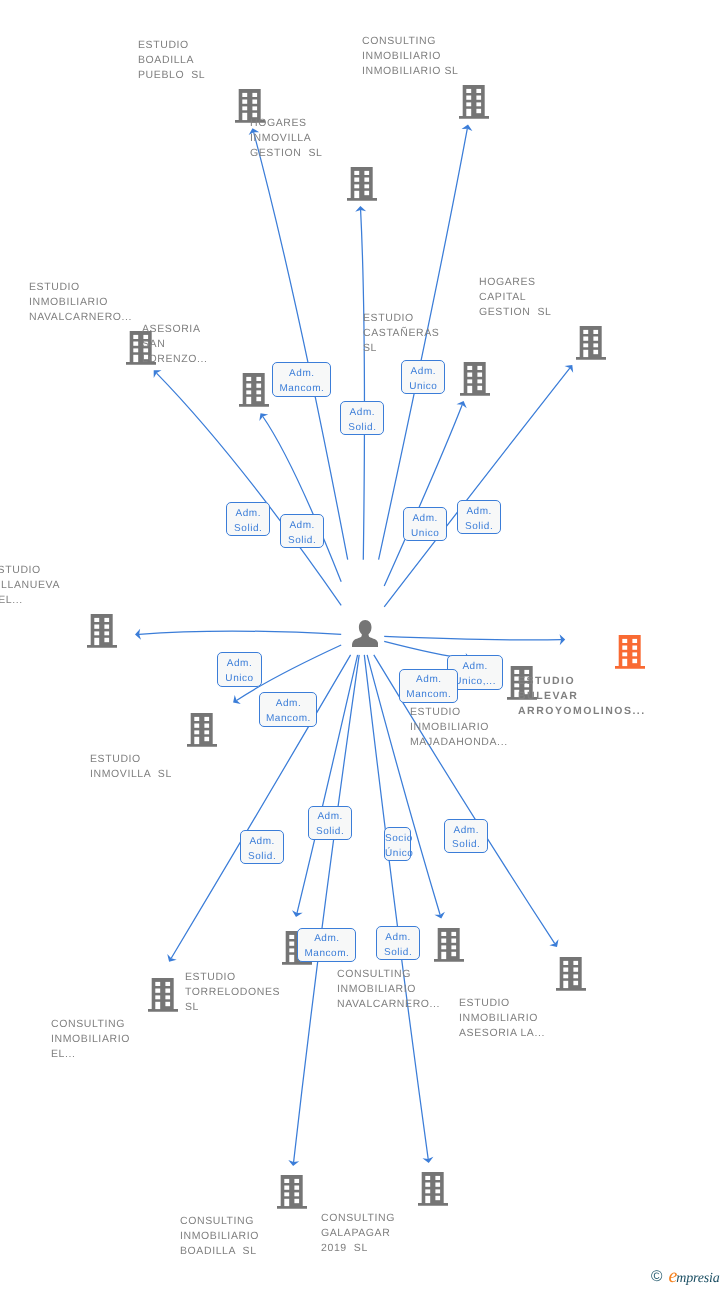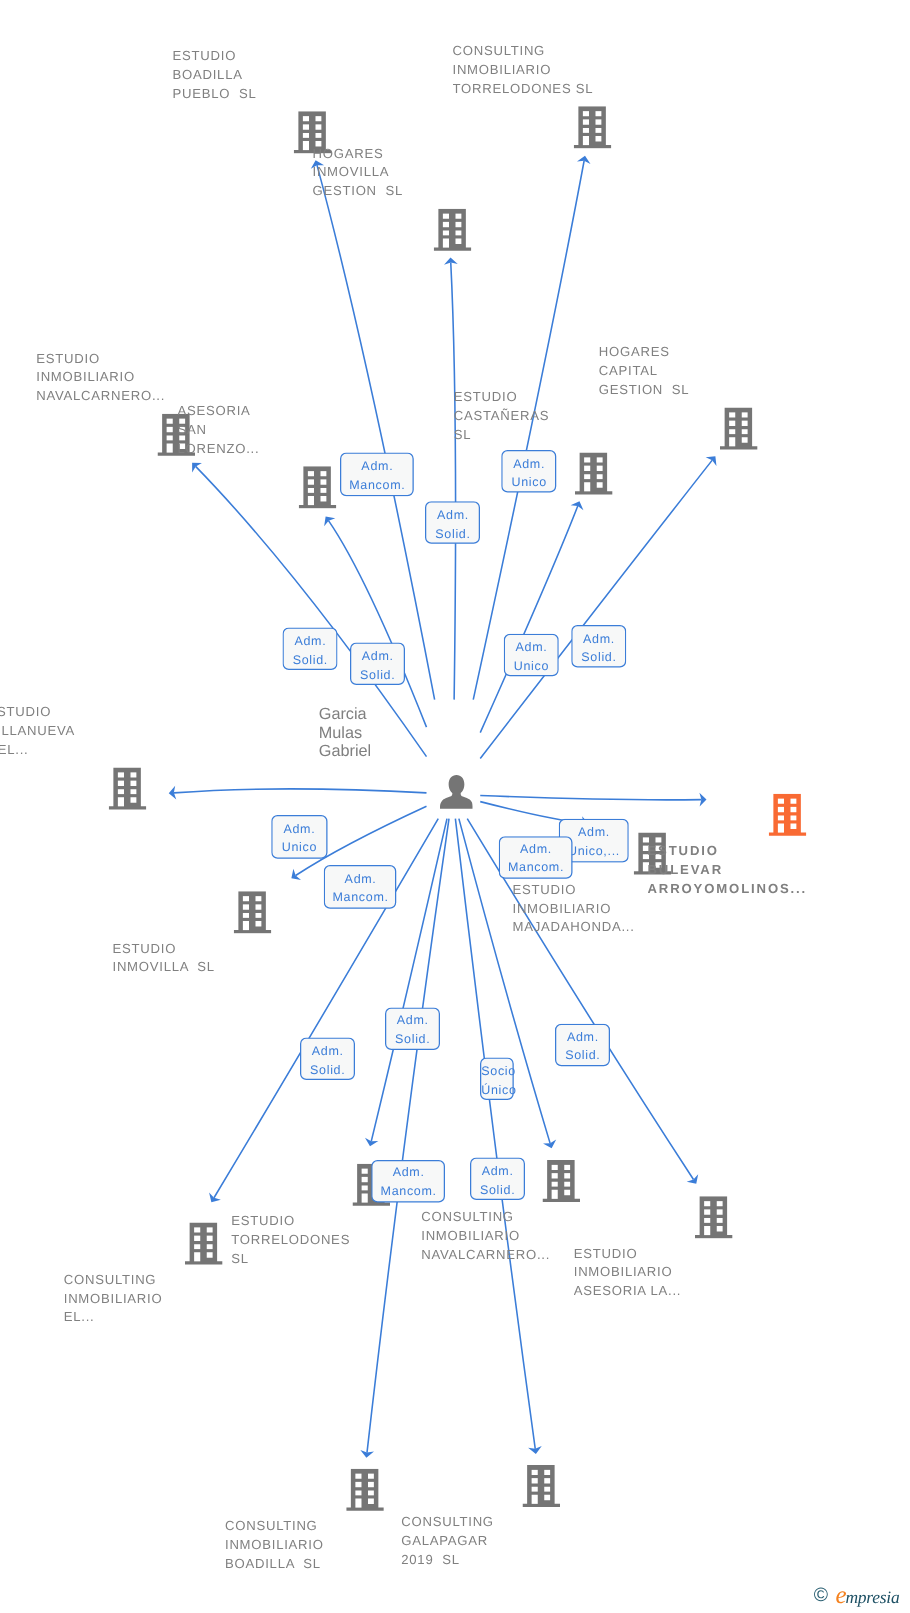--- a/index.html
+++ b/index.html
@@ -139,21 +139,21 @@
           <rect x="17.4" y="10.5" width="4.7" height="4.3"></rect>
           <rect x="7.3" y="17.4" width="4.9" height="3.9"></rect>
           <rect x="17.4" y="17.4" width="4.7" height="3.9"></rect>
           <rect x="7.3" y="23.8" width="4.9" height="7.3"></rect>
           <rect x="17.4" y="23.8" width="4.7" height="4.4"></rect>
         </g>
       </svg></span>
     <span class="nlabel" style="left:361.8px;top:33.6px;width:220px">
       <span class="ln">CONSULTING</span>
       <span class="ln">INMOBILIARIO</span>
-      <span class="ln">TORRELODONES SL</span>
+      <span class="ln">INMOBILIARIO SL</span>
     </span>
   </div>
 <div class="node">
     <span class="icon" style="left:346.9px;top:167.2px"><svg viewBox="0 0 30.1 33.7" width="30.1" height="33.7">
         <path fill="currentColor" d="M3.7 0 H25.7 V31.1 H3.7 Z M0 31.1 H30.1 V33.7 H0 Z"></path>
         <g fill="#ffffff">
           <rect x="7.3" y="3.9" width="4.9" height="4.1"></rect>
           <rect x="17.4" y="3.9" width="4.7" height="4.1"></rect>
           <rect x="7.3" y="10.5" width="4.9" height="4.3"></rect>
           <rect x="17.4" y="10.5" width="4.7" height="4.3"></rect>
@@ -445,25 +445,20 @@
     <span class="nlabel" style="left:320.8px;top:1210.6px;width:220px">
       <span class="ln">CONSULTING</span>
       <span class="ln">GALAPAGAR</span>
       <span class="ln">2019  SL</span>
     </span>
   </div>
 <div class="node">
     <span class="icon person" style="left:351.5px;top:619.5px"><svg viewBox="0 0 26.4 27.3" width="26.4" height="27.3">
         <path fill="currentColor" d="M13.2 0 C9.5 0 6.9 2.9 6.9 7.3 C6.9 11.7 9.5 15.6 13.2 15.6 C16.9 15.6 19.5 11.7 19.5 7.3 C19.5 2.9 16.9 0 13.2 0 Z M9.8 13.9 C9.8 13.9 10.0 15.8 9.3 16.7 C8.5 17.6 3.7 18.6 2.2 20.0 C0.8 21.4 0 23.2 0 25.2 L0 27.3 L26.4 27.3 L26.4 25.2 C26.4 23.2 25.6 21.4 24.2 20.0 C22.7 18.6 17.9 17.6 17.1 16.7 C16.4 15.8 16.6 13.9 16.6 13.9 Z"></path>
       </svg></span>
-    <span class="plabel" style="left:254.7px;top:562.5px;width:220px">
-      <span class="ln">Garcia</span>
-      <span class="ln">Mulas</span>
-      <span class="ln">Gabriel</span>
-    </span>
   </div>
 <div class="elabel" style="left:271.7px;top:326.0px;width:59.2px;height:34.6px">
     <span class="el">Adm.</span>
     <span class="el">Mancom.</span>
   </div>
 <div class="elabel" style="left:339.8px;top:364.8px;width:44.2px;height:34.4px">
     <span class="el">Adm.</span>
     <span class="el">Solid.</span>
   </div>
 <div class="elabel" style="left:400.5px;top:324.0px;width:44.1px;height:34.2px">
@@ -503,21 +498,21 @@
     <span class="el">Mancom.</span>
   </div>
 <div class="elabel" style="left:240.0px;top:793.6px;width:43.8px;height:34.2px">
     <span class="el">Adm.</span>
     <span class="el">Solid.</span>
   </div>
 <div class="elabel" style="left:307.6px;top:770.4px;width:43.8px;height:33.7px">
     <span class="el">Adm.</span>
     <span class="el">Solid.</span>
   </div>
-<div class="elabel" style="left:383.7px;top:810px;width:27px;height:34.2px">
+<div class="elabel" style="left:383.7px;top:791px;width:27px;height:34.2px">
     <span class="el">Socio</span>
     <span class="el">Único</span>
   </div>
 <div class="elabel" style="left:444.2px;top:783.2px;width:44.0px;height:34.1px">
     <span class="el">Adm.</span>
     <span class="el">Solid.</span>
   </div>
 <div class="elabel" style="left:375.7px;top:890.2px;width:43.7px;height:34.4px">
     <span class="el">Adm.</span>
     <span class="el">Solid.</span>

